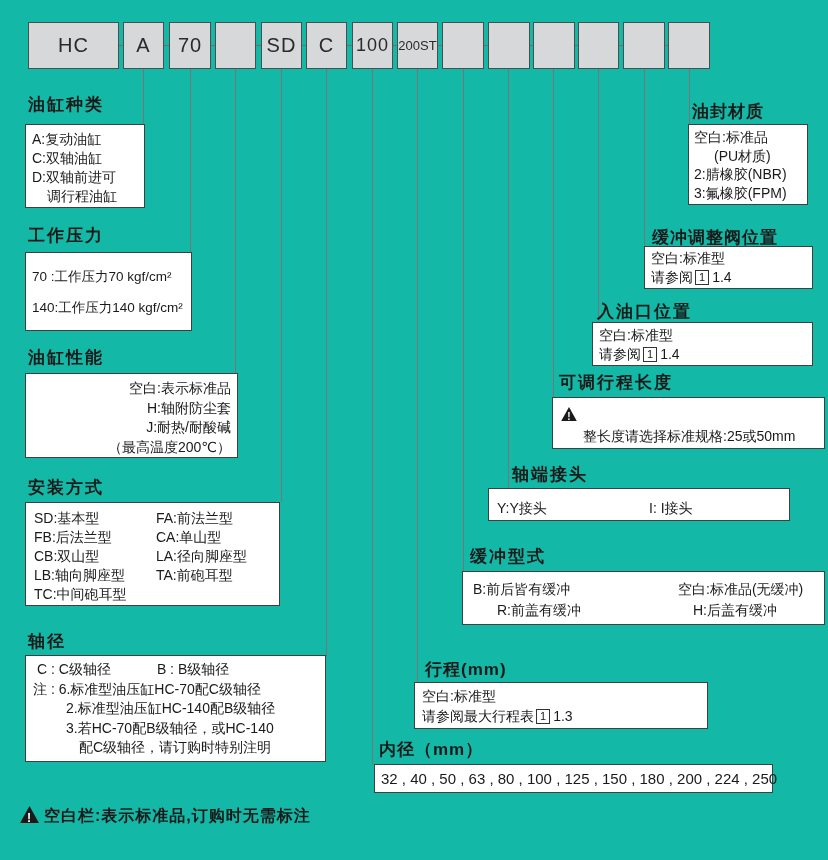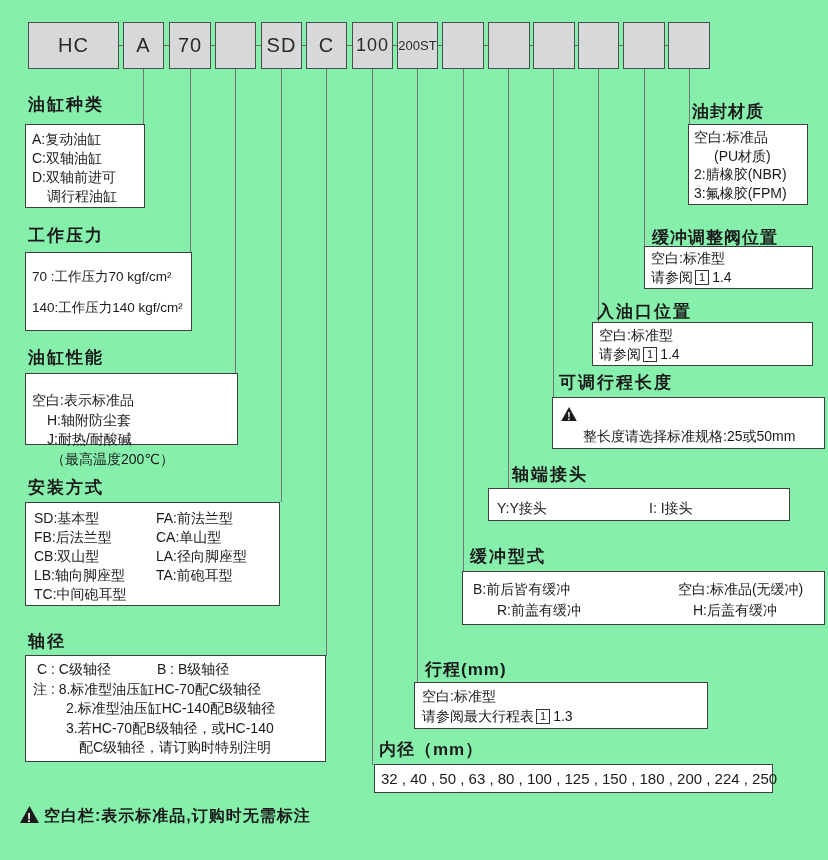--- a/index.html
+++ b/index.html
@@ -1,17 +1,17 @@
 <!DOCTYPE html>
 <html><head>
 <meta charset="utf-8">
 <style>
   html,body{margin:0;padding:0;background:#ffffff;}
   body{font-family:"Liberation Sans","DejaVu Sans",sans-serif;color:#1a1a1a;}
-  #stage{position:relative;width:828px;height:860px;background:#86efac;overflow:hidden;text-decoration:underline;}
+  #stage{position:relative;width:828px;height:860px;background:#14b8a6;overflow:hidden;text-decoration:underline;}
 
   
   .chain-line{position:absolute;height:1px;background:#6e6e6e;}
   .code-box{position:absolute;top:22px;height:47px;background:#d7d8d9;border:1.5px solid #4d4d4d;
             box-sizing:border-box;display:flex;align-items:center;justify-content:center;
             font-size:20px;color:#2a2a2a;letter-spacing:1px;}
   .code-box.small-label{font-size:13px;letter-spacing:0;}
   .vline{position:absolute;width:1px;background:#767676;}
 
   
@@ -119,21 +119,21 @@
     <div class="ind15">调行程油缸</div>
   </div>
 
   <div class="sec-title" style="left:28px;top:224px;">工作压力</div>
   <div class="sec-box pressure-box" style="left:25px;top:252px;width:167px;height:79px;">
     <div class="pre">70 :工作压力70 kgf/cm²</div>
     <div class="pre">140:工作压力140 kgf/cm²</div>
   </div>
 
   <div class="sec-title" style="left:28px;top:346px;">油缸性能</div>
-  <div class="sec-box" style="left:25px;top:373px;width:213px;height:72px;line-height:19.5px;padding-top:17px;">
+  <div class="sec-box" style="left:25px;top:373px;width:213px;height:85px;line-height:19.5px;padding-top:5px;text-align:right;">
     <div>空白:表示标准品</div>
     <div class="ind15">H:轴附防尘套</div>
     <div class="ind15">J:耐热/耐酸碱</div>
     <div class="ind19">（最高温度200℃）</div>
   </div>
 
   <div class="sec-title" style="left:28px;top:476px;">安装方式</div>
   <div class="sec-box" style="left:25px;top:502px;width:255px;height:104px;padding:6px 8px;">
     <div class="grid2 mounting-grid">
       <div>SD:基本型</div>
@@ -147,21 +147,21 @@
       <div>TC:中间砲耳型</div>
     </div>
   </div>
 
   <div class="sec-title" style="left:28px;top:630px;">轴径</div>
   <div class="sec-box" style="left:25px;top:655px;width:301px;height:107px;line-height:19.5px;padding:4px 7px;">
     <div class="shaft-first" style="padding-left:4px;">
       <span>C : C级轴径</span>
       <span>B : B级轴径</span>
     </div>
-    <div>注 : 8.标准型油压缸HC-70配C级轴径</div>
+    <div>注 : 6.标准型油压缸HC-70配C级轴径</div>
     <div class="ind33">2.标准型油压缸HC-140配B级轴径</div>
     <div class="ind33">3.若HC-70配B级轴径，或HC-140</div>
     <div class="ind46">配C级轴径，请订购时特别注明</div>
   </div>
 
   <div class="sec-title" style="left:379px;top:738px;letter-spacing:1px;">内径（mm）</div>
   <div class="sec-box" style="left:374px;top:764px;width:399px;height:29px;line-height:21px;font-size:15px;padding:3px 6px;">
     <div>32 , 40 , 50 , 63 , 80 , 100 , 125 , 150 , 180 , 200 , 224 , 250</div>
   </div>
 

